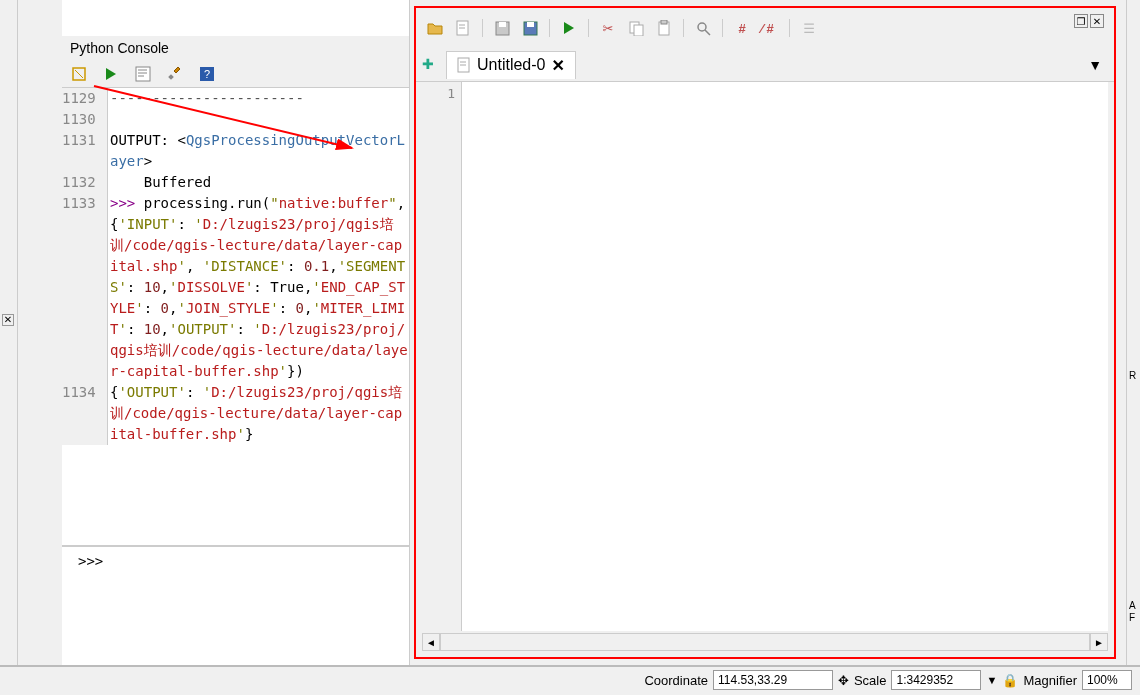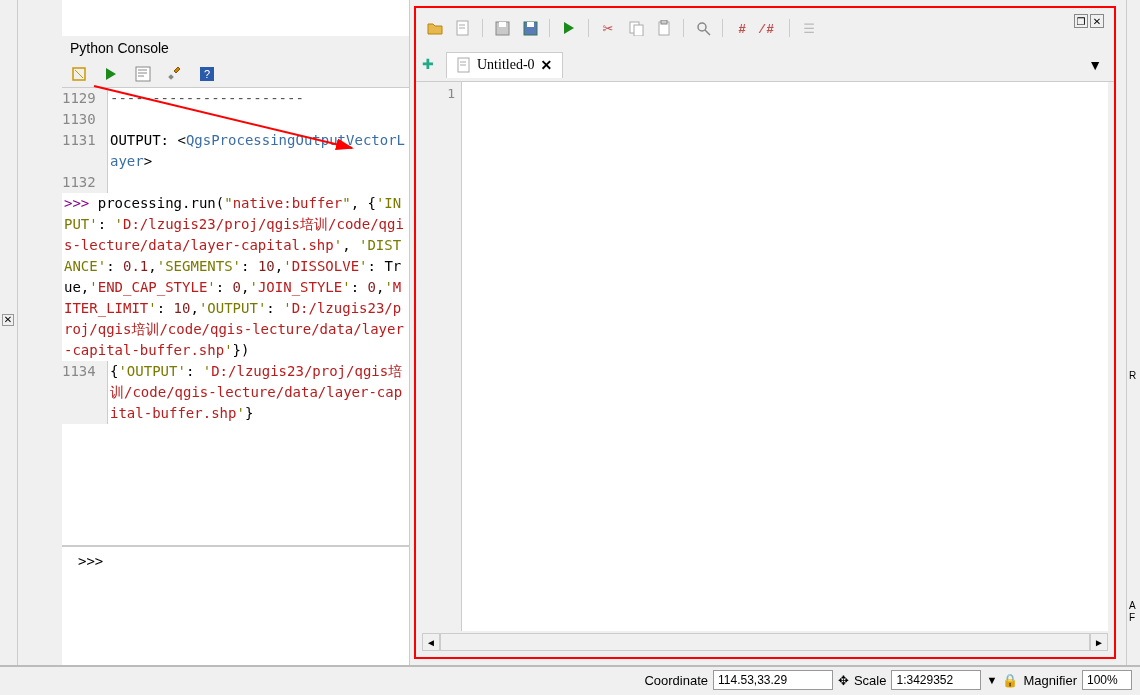--- a/index.html
+++ b/index.html
@@ -15,21 +15,21 @@
   .code-line { display: flex; }
   .gutter { width: 46px; text-align: right; padding-right: 20px; color: #888; background: #f0f0f0; border-right: 1px solid #ccc; flex-shrink: 0; }
   .code-text { white-space: pre-wrap; word-break: break-all; flex: 1; padding-left: 2px; }
   .input-area { border-top: 2px solid #ccc; padding: 6px 16px; font-family: Consolas, monospace; font-size: 14px; height: 120px; background:#fff;}
   .editor-panel { flex: 1; border: 2px solid red; margin: 6px 10px 6px 4px; background: #f0f0f0; display: flex; flex-direction: column; position: relative; }
   .editor-toolbar { display: flex; gap: 10px; padding: 8px 10px; align-items: center; height: 40px; }
   .ed-icon { width: 18px; height: 18px; display:flex; align-items:center; justify-content:center; color:#777; }
   .vsep { width:1px; height:18px; background:#ccc; }
   .tab-row { display:flex; align-items:center; padding: 0 6px; height: 34px; border-bottom:1px solid #ccc; }
   .plus-tab { width:18px; height:18px; color:#2a8; font-size:14px; margin-right:6px; }
-  .file-tab { background:#fff; border:1px solid #ccc; border-bottom:none; padding:4px 10px; display:flex; align-items:center; gap:6px; font-family: Liberation Serif, serif; font-size:14px; }
+  .file-tab { background:#fff; border:1px solid #ccc; border-bottom:none; padding:4px 10px; display:flex; align-items:center; gap:6px; font-family: Liberation Sans, sans-serif; font-size:16px; }
   .close-x { font-weight:bold; }
   .chev { margin-left:auto; margin-right:6px; font-size:14px; }
   .editor-body { flex:1; display:flex; background:#fff; margin:0 6px 2px 6px; }
   .ed-gutter { width:40px; background:#f0f0f0; border-right:1px solid #ccc; text-align:right; padding:4px 6px 0 0; font-family:Consolas,monospace; font-size:13px; color:#888; }
   .ed-content { flex:1; }
   .ed-scroll { height:18px; background:#f0f0f0; margin:0 6px 6px 6px; display:flex; }
   .ed-scroll .track { flex:1; border:1px solid #ccc; }
   .ed-scroll .arrow { width:18px; border:1px solid #ccc; font-size:10px; display:flex; align-items:center; justify-content:center; }
   .top-ctrls { position:absolute; top:6px; right:10px; display:flex; gap:2px; }
   .wctrl { width:14px; height:14px; border:1px solid #888; font-size:10px; display:flex; align-items:center; justify-content:center; }
@@ -101,22 +101,24 @@
         <div class="code-line">
           <div class="gutter">1130</div>
           <div class="code-text"></div>
         </div>
         <div class="code-line">
           <div class="gutter">1131</div>
           <div class="code-text"><span class="tk-key">OUTPUT:</span> &lt;<span class="tk-tag">QgsProcessingOutputVectorLayer</span>&gt;</div>
         </div>
         <div class="code-line">
           <div class="gutter">1132</div>
-        </div>
-        <div class="code-line">
+          <div class="code-text">    <span class="tk-ident">Buffered</span></div>
+        </div>
+        <div class="code-line">
+          <div class="gutter">1133</div>
           <div class="code-text"><span class="tk-prompt">&gt;&gt;&gt;</span> <span class="tk-ident">processing.run</span>(<span class="tk-str">"</span><span class="tk-strb">native:buffer</span><span class="tk-str">"</span>, {<span class="tk-str">'INPUT'</span>: <span class="tk-str">'</span><span class="tk-strb">D:/lzugis23/proj/qgis培训/code/qgis-lecture/data/layer-capital.shp</span><span class="tk-str">'</span>, <span class="tk-str">'DISTANCE'</span>: <span class="tk-num">0.1</span>,<span class="tk-str">'SEGMENTS'</span>: <span class="tk-num">10</span>,<span class="tk-str">'</span><span class="tk-strb">DISSOLVE</span><span class="tk-str">'</span>: <span class="tk-bool">True</span>,<span class="tk-str">'</span><span class="tk-strb">END_CAP_STYLE</span><span class="tk-str">'</span>: <span class="tk-num">0</span>,<span class="tk-str">'</span><span class="tk-strb">JOIN_STYLE</span><span class="tk-str">'</span>: <span class="tk-num">0</span>,<span class="tk-str">'</span><span class="tk-strb">MITER_LIMIT</span><span class="tk-str">'</span>: <span class="tk-num">10</span>,<span class="tk-str">'OUTPUT'</span>: <span class="tk-str">'</span><span class="tk-strb">D:/lzugis23/proj/qgis培训/code/qgis-lecture/data/layer-capital-buffer.shp</span><span class="tk-str">'</span>})</div>
         </div>
         <div class="code-line">
           <div class="gutter">1134</div>
           <div class="code-text">{<span class="tk-str">'OUTPUT'</span>: <span class="tk-str">'</span><span class="tk-strb">D:/lzugis23/proj/qgis培训/code/qgis-lecture/data/layer-capital-buffer.shp</span><span class="tk-str">'</span>}</div>
         </div>
       </div>
     <div class="input-area">
       <span>&gt;&gt;&gt;</span>
     </div>

